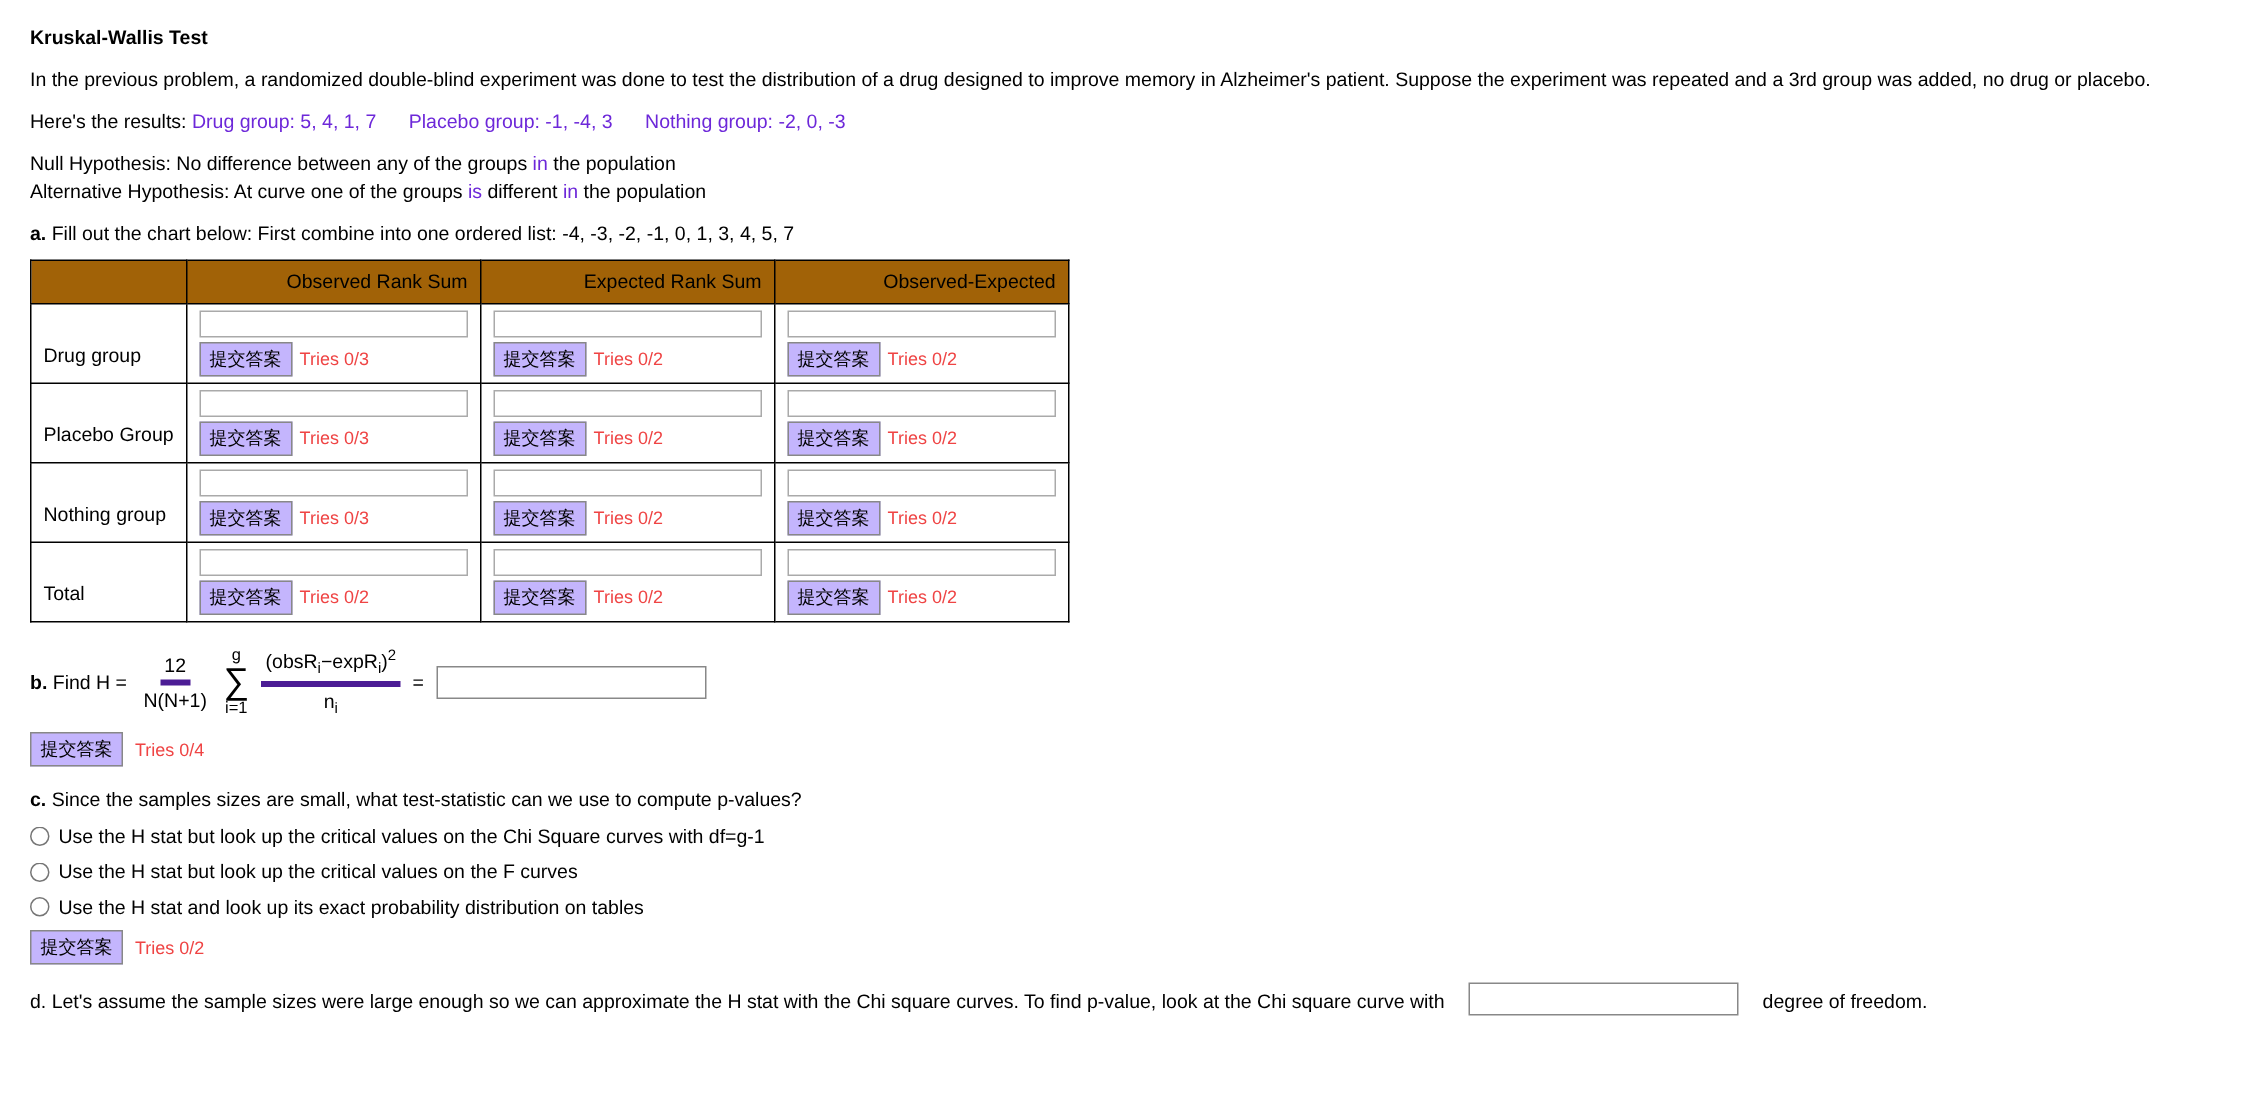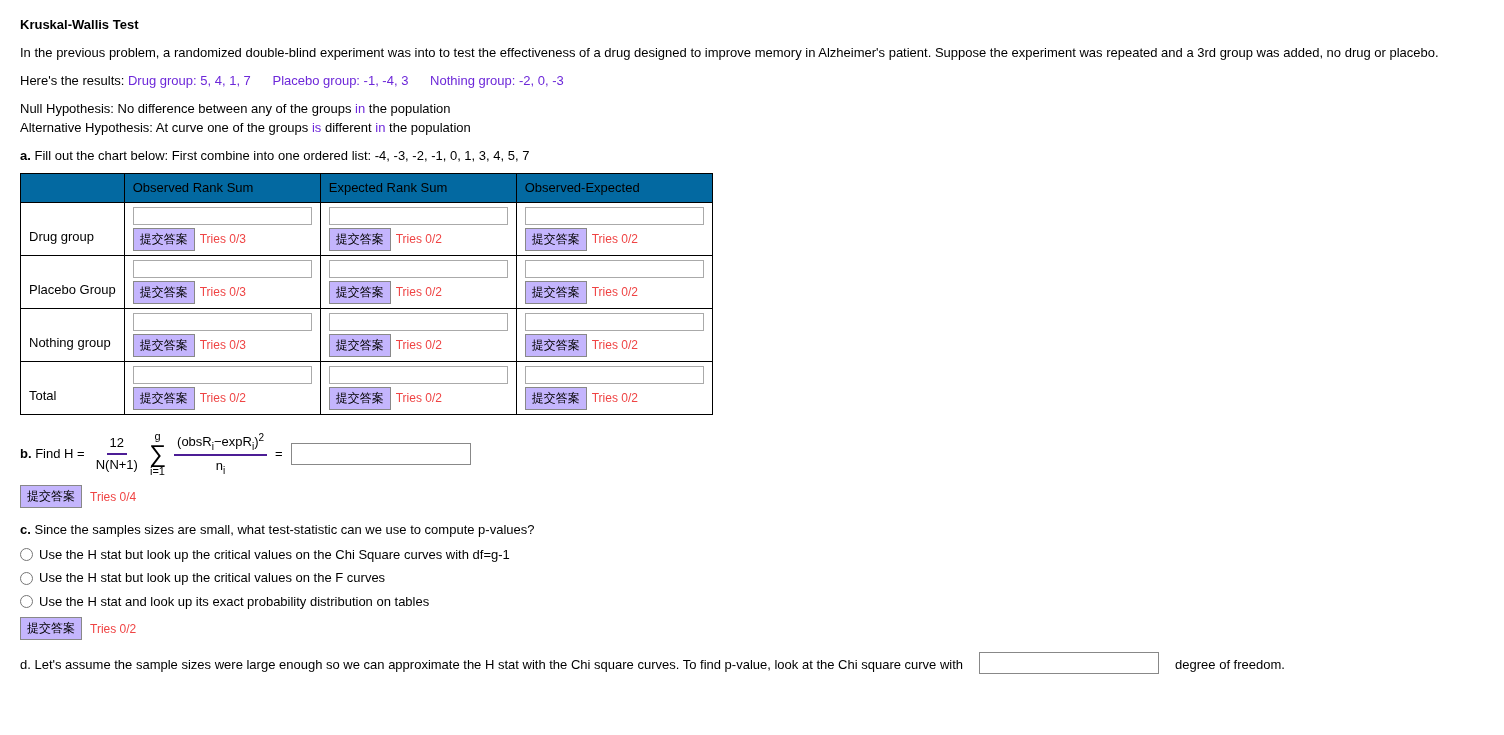--- a/index.html
+++ b/index.html
@@ -36,23 +36,23 @@
       border-collapse: collapse;
       margin-bottom: 15px;
       margin-top: 8px;
     }
     .rank-table td, .rank-table th {
       border: 1px solid #000;
       padding: 4px 8px;
       vertical-align: middle;
     }
     .rank-table th {
-      background: #0369a1;
+      background: #a16207;
       font-weight: normal;
-      text-align: left;
+      text-align: right;
     }
     .rank-table .row-label {
       min-width: 90px;
       font-weight: normal;
       vertical-align: top;
       padding-top: 24px;
     }
     .cell-content {
       display: flex;
       flex-direction: column;
@@ -81,21 +81,21 @@
       border: 1px solid #aaa;
       background: #fff;
     }
     .fraction {
       display: inline-flex;
       flex-direction: column;
       align-items: center;
       vertical-align: middle;
     }
     .fraction .numer {
-      border-bottom: 2px solid #4c1d95;
+      border-bottom: 4px solid #4c1d95;
       padding: 0 3px;
       text-align: right;
     }
     .fraction .denom {
       padding: 0 3px;
       text-align: center;
     }
     .formula-input {
       width: 180px;
       height: 22px;
@@ -144,21 +144,21 @@
 
     
     sup { font-size: 10px; vertical-align: super; }
     sub { font-size: 10px; vertical-align: sub; }
   </style>
 </head>
 <body>
 
 <div class="title">Kruskal-Wallis Test</div>
 
-<p class="intro-text">In the previous problem, a randomized double-blind experiment was into to test the effectiveness of a drug designed to improve memory in Alzheimer's patient. Suppose the experiment was repeated and a 3rd group was added, no drug or placebo.</p>
+<p class="intro-text">In the previous problem, a randomized double-blind experiment was done to test the distribution of a drug designed to improve memory in Alzheimer's patient. Suppose the experiment was repeated and a 3rd group was added, no drug or placebo.</p>
 
 <p class="results-line">
   <span>Here's the results:</span>
   <span class="blue"> <span>Drug group: 5, 4, 1, 7</span></span>
   &nbsp;&nbsp;&nbsp;&nbsp;
   <span class="blue"><span>Placebo group: -1, -4, 3</span></span>
   &nbsp;&nbsp;&nbsp;&nbsp;
   <span class="blue"><span>Nothing group: -2, 0, -3</span></span>
 </p>
 

